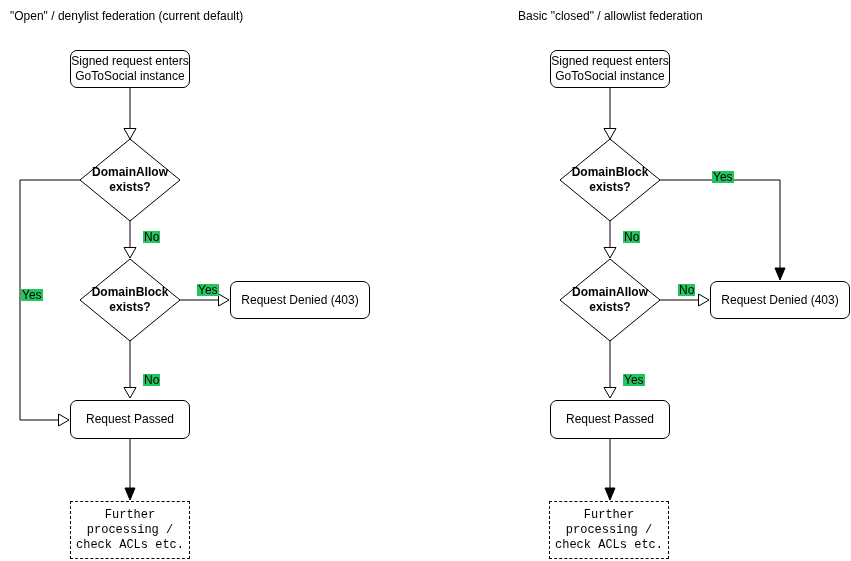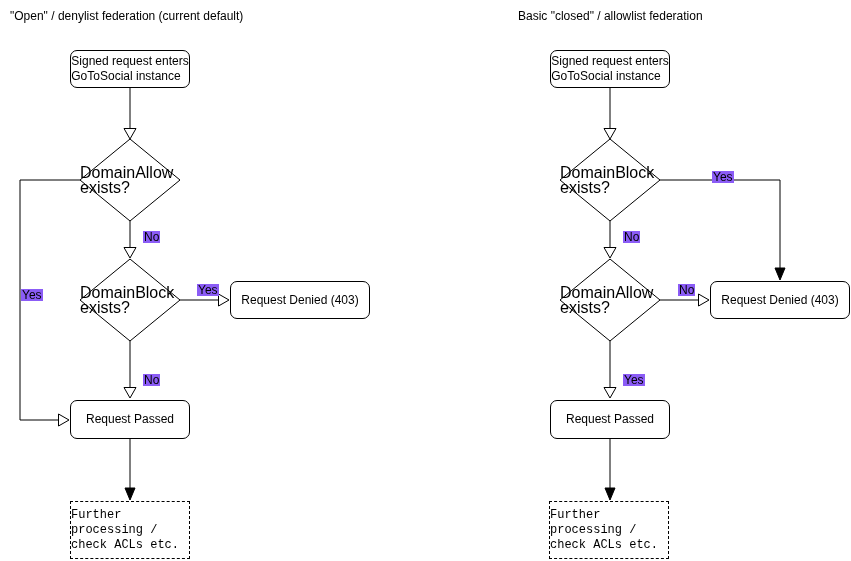--- a/index.html
+++ b/index.html
@@ -21,40 +21,43 @@
   }
   .node {
     position: absolute;
     box-sizing: border-box;
     border: 1px solid #000000;
     background: #ffffff;
     border-radius: 7px;
     display: flex;
     align-items: center;
     justify-content: center;
+    text-align: center;
     font-size: 12px;
     line-height: 15px;
     white-space: pre-line;
   }
   .node.dashed {
     border-style: dashed;
     border-radius: 0;
     font-family: Liberation Mono, monospace;
   }
   .dlabel {
     position: absolute;
-    font-size: 16px;
+    text-align: center;
+    font-size: 12px;
     line-height: 15px;
     white-space: pre-line;
+    font-weight: bold;
   }
   .elabel {
     position: absolute;
     font-size: 12px;
     line-height: 12px;
-    background: #8b5cf6;
+    background: #22c55e;
     padding: 0 1px;
     white-space: nowrap;
   }
   .connector { stroke: #000000; stroke-width: 1; fill: none; }
   .diamond  { stroke: #000000; stroke-width: 1; fill: #ffffff; }
   .ah-open  { stroke: #000000; stroke-width: 1; fill: #ffffff; }
   .ah-solid { stroke: #000000; stroke-width: 1; fill: #000000; }
 </style>
 </head>
 <body>

